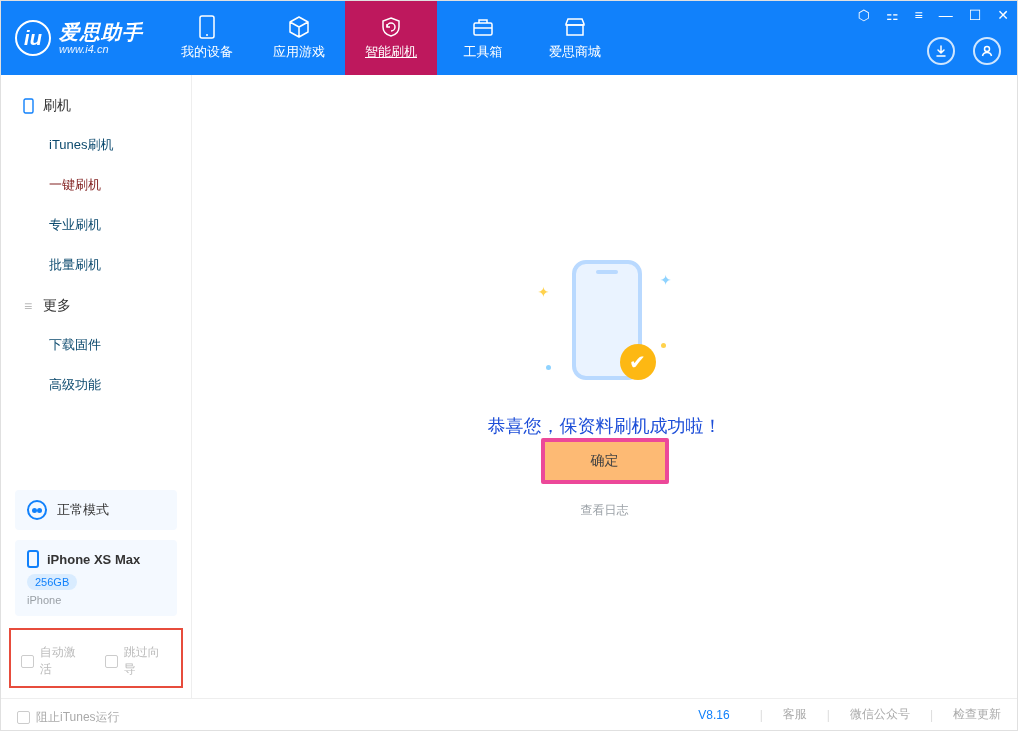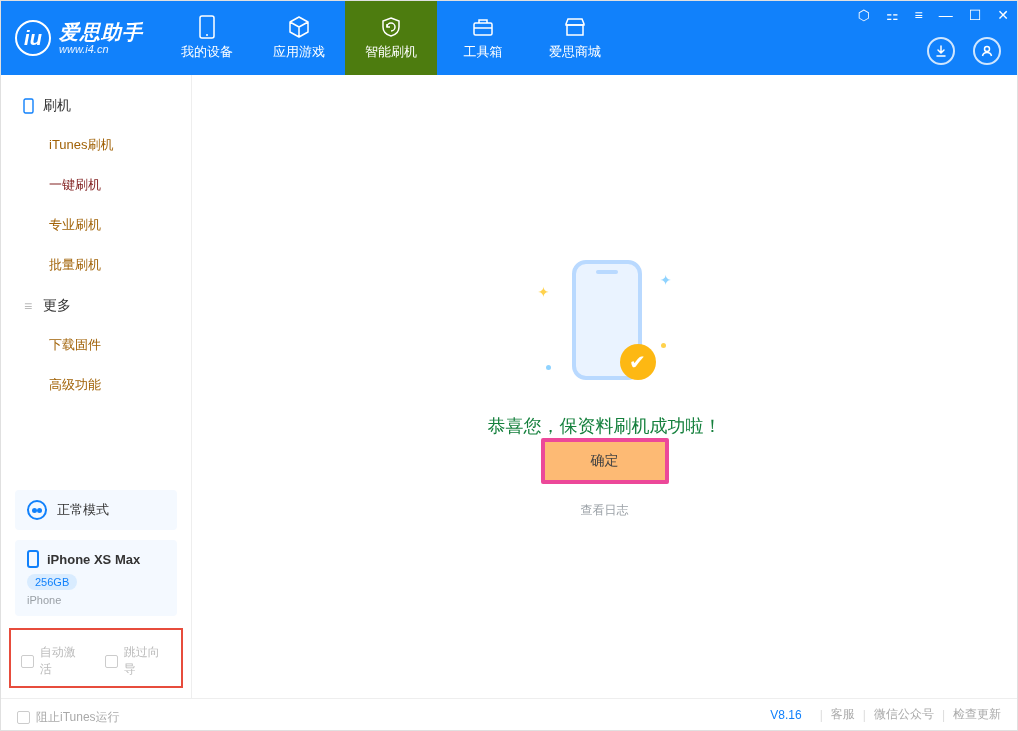--- a/index.html
+++ b/index.html
@@ -8,35 +8,35 @@
 
 .header { background: #1181fb; color: #fff; height: 74px; display: flex; align-items: center; position: relative; }
 .logo-area { display: flex; align-items: center; padding: 0 18px 0 14px; gap: 8px; font-style: italic; }
 .logo-circle { width: 36px; height: 36px; border: 2px solid #fff; border-radius: 50%; display: flex; align-items: center; justify-content: center; font-weight: bold; font-size: 20px; }
 .logo-text { display: flex; flex-direction: column; line-height: 1.1; }
 .logo-title { font-size: 20px; font-weight: 600; letter-spacing: 1px; }
 .logo-sub { font-size: 11px; opacity: .9; }
 
 .tabs { display: flex; height: 100%; }
 .tab { width: 92px; display: flex; flex-direction: column; align-items: center; justify-content: center; gap: 4px; cursor: pointer; font-size: 13px; }
-.tab.active { background: #4d7c0f; }
+.tab.active { background: #be185d; text-decoration: underline; }
 .tab-icon { width: 24px; height: 24px; display: flex; align-items: center; justify-content: center; }
 
 .win-controls { position: absolute; right: 8px; top: 6px; display: flex; gap: 16px; align-items: center; }
 .win-controls span { cursor: pointer; font-size: 14px; }
 .header-actions { position: absolute; right: 16px; bottom: 10px; display: flex; gap: 18px; align-items: center; }
 .circle-btn { width: 28px; height: 28px; border: 2px solid rgba(255,255,255,.8); border-radius: 50%; display: flex; align-items: center; justify-content: center; cursor: pointer; }
 
 
 .body { flex: 1; display: flex; min-height: 0; }
 .sidebar { width: 191px; border-right: 1px solid #eee; display: flex; flex-direction: column; }
 .side-scroll { flex: 1; overflow: auto; padding-top: 10px; }
 .side-group-title { display: flex; align-items: center; gap: 8px; padding: 12px 20px 10px; font-size: 14px; color: #333; }
 .side-group-title .gicon { width: 14px; height: 14px; display: inline-flex; align-items: center; justify-content: center; color: #1181fb; }
-.side-item { padding: 11px 20px 11px 48px; font-size: 13px; color: #a16207; cursor: pointer; }
+.side-item { padding: 11px 20px 11px 48px; font-size: 13px; color: #0c4a6e; cursor: pointer; }
 .side-item.active { color: #7f1d1d; }
 
 .device-panel { padding: 10px 14px 6px; }
 .mode-card { background: #f4f9ff; border-radius: 4px; padding: 10px 12px; display: flex; align-items: center; gap: 10px; margin-bottom: 10px; font-size: 13px; color: #333; }
 .mode-icon { width: 20px; height: 20px; border: 2px solid #1181fb; border-radius: 50%; position: relative; }
 .mode-icon::before, .mode-icon::after { content: ""; position: absolute; background: #1181fb; border-radius: 50%; width: 5px; height: 5px; }
 .mode-icon::before { left: 3px; top: 6px; }
 .mode-icon::after { right: 3px; top: 6px; }
 
 .device-card { background: #f4f9ff; border-radius: 4px; padding: 10px 12px; }
@@ -56,28 +56,28 @@
 .illus-phone { width: 70px; height: 120px; border: 4px solid #b9d9ff; border-radius: 14px; background: #eaf3ff; position: absolute; left: 42px; top: 6px; }
 .illus-phone::before { content: ""; position: absolute; top: 6px; left: 50%; width: 22px; height: 4px; background: #b9d9ff; border-radius: 3px; transform: translateX(-50%); }
 .illus-check { position: absolute; right: 24px; bottom: 14px; width: 36px; height: 36px; background: #fdb813; border-radius: 50%; display: flex; align-items: center; justify-content: center; color: #fff; font-size: 20px; }
 .star { position: absolute; color: #ffd24d; font-size: 14px; }
 .star.s1 { left: 8px; top: 30px; }
 .star.s2 { right: 8px; top: 18px; color: #8fd3ff; }
 .dot { position: absolute; width: 5px; height: 5px; background: #8fd3ff; border-radius: 50%; }
 .dot.d1 { left: 16px; bottom: 24px; }
 .dot.d2 { right: 14px; bottom: 46px; background: #ffd24d; }
 
-.success-text { font-size: 18px; color: #15803d; }
+.success-text { font-size: 18px; color: #1d4ed8; }
 .ok-btn { border: 4px solid #ec4899; background: #fdba74; padding: 10px 46px; font-size: 14px; color: #444; cursor: pointer; border-radius: 2px; margin-bottom: 18px; }
 .log-link { font-size: 12px; color: #9aa0a6; cursor: pointer; }
 
 
 .footer { height: 32px; border-top: 1px solid #eee; display: flex; align-items: center; padding: 0 16px; font-size: 12px; color: #aaa; gap: 10px; }
 .footer-left { display: flex; align-items: center; gap: 6px; flex: 1; }
-.footer-right { display: flex; align-items: center; gap: 8px; margin-left: 25px; }
+.footer-right { display: flex; align-items: center; gap: 20px; margin-left: 25px; }
 .footer-right .sep { color: #ddd; }
 .footer-link { cursor: pointer; }
 .version { color: #1181fb; margin-right: 10px; }
 </style>
 </head>
 <body>
 
 <div class="header">
   <div class="logo-area">
     <div class="logo-circle">iu</div>

